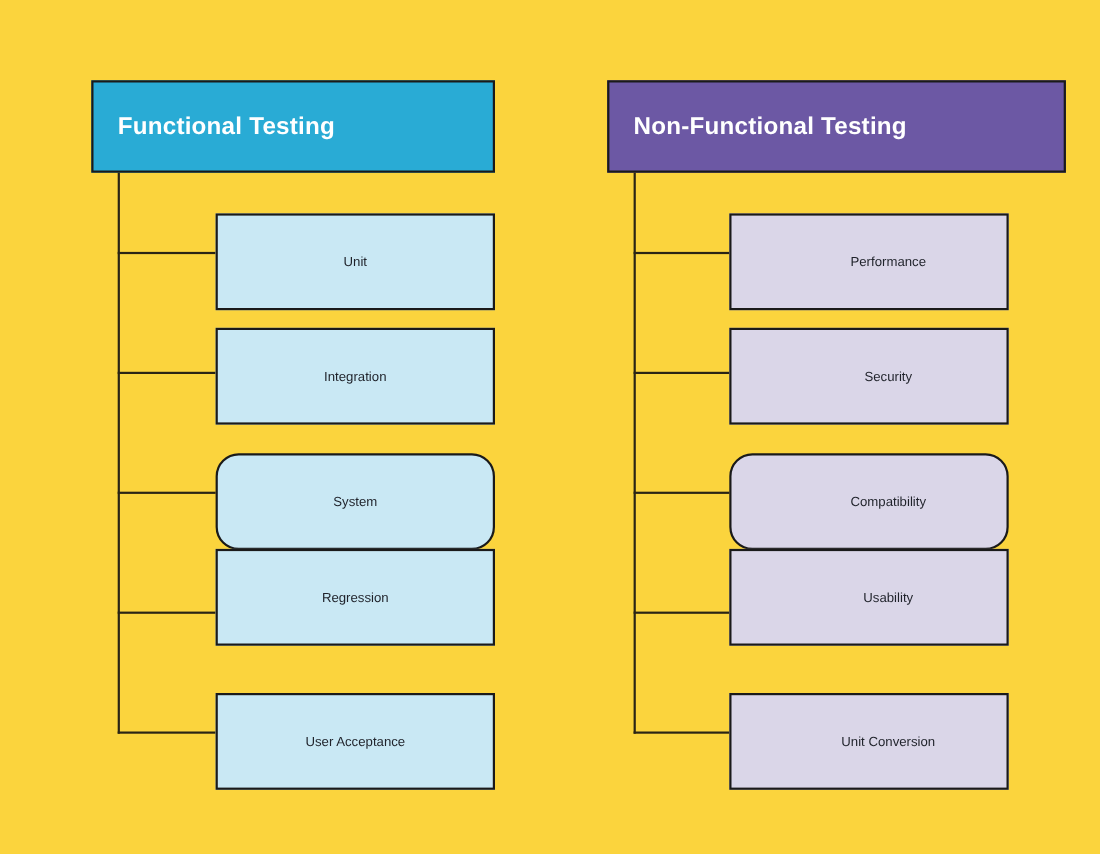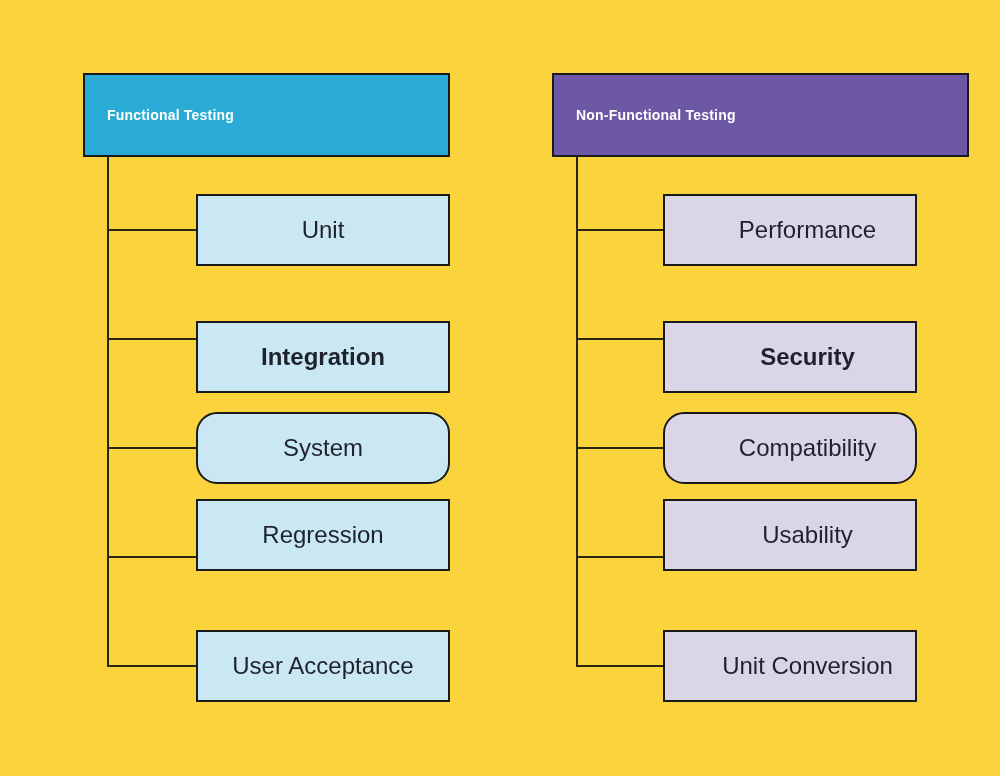--- a/index.html
+++ b/index.html
@@ -31,37 +31,37 @@
     border: 2px solid var(--border);
     display: flex;
     align-items: center;
   }
   .root-node {
     top: 73px;
     height: 84px;
     justify-content: flex-start;
     padding-left: 22px;
     font-weight: bold;
-    font-size: 14px;
+    font-size: 22px;
     letter-spacing: 0.2px;
     color: var(--header-text);
   }
   .root-functional   { left: 83px;  width: 367px; background: var(--functional-header-bg); }
   .root-nonfunctional{ left: 552px; width: 417px; background: var(--nonfunctional-header-bg); text-align: right; }
   .child-node {
     width: 254px;
-    height: 72px;
+    height: 88px;
     justify-content: center;
-    font-size: 24px;
+    font-size: 12px;
     color: var(--item-text);
   }
   .col-functional .child-node    { left: 196px; background: var(--functional-item-bg); }
   .col-nonfunctional .child-node { left: 663px; background: var(--nonfunctional-item-bg); padding-left: 35px; }
   .row-0 { top: 194px; }
-  .row-1 { top: 321px; font-weight: bold; }
+  .row-1 { top: 298px; }
   .row-2 { top: 412px; border-radius: 21px; }
   .row-3 { top: 499px; }
   .row-4 { top: 630px; }
   .vline {
     position: absolute;
     top: 157px;
     width: 2px;
     height: 510px; 
     background: var(--connector);
   }

